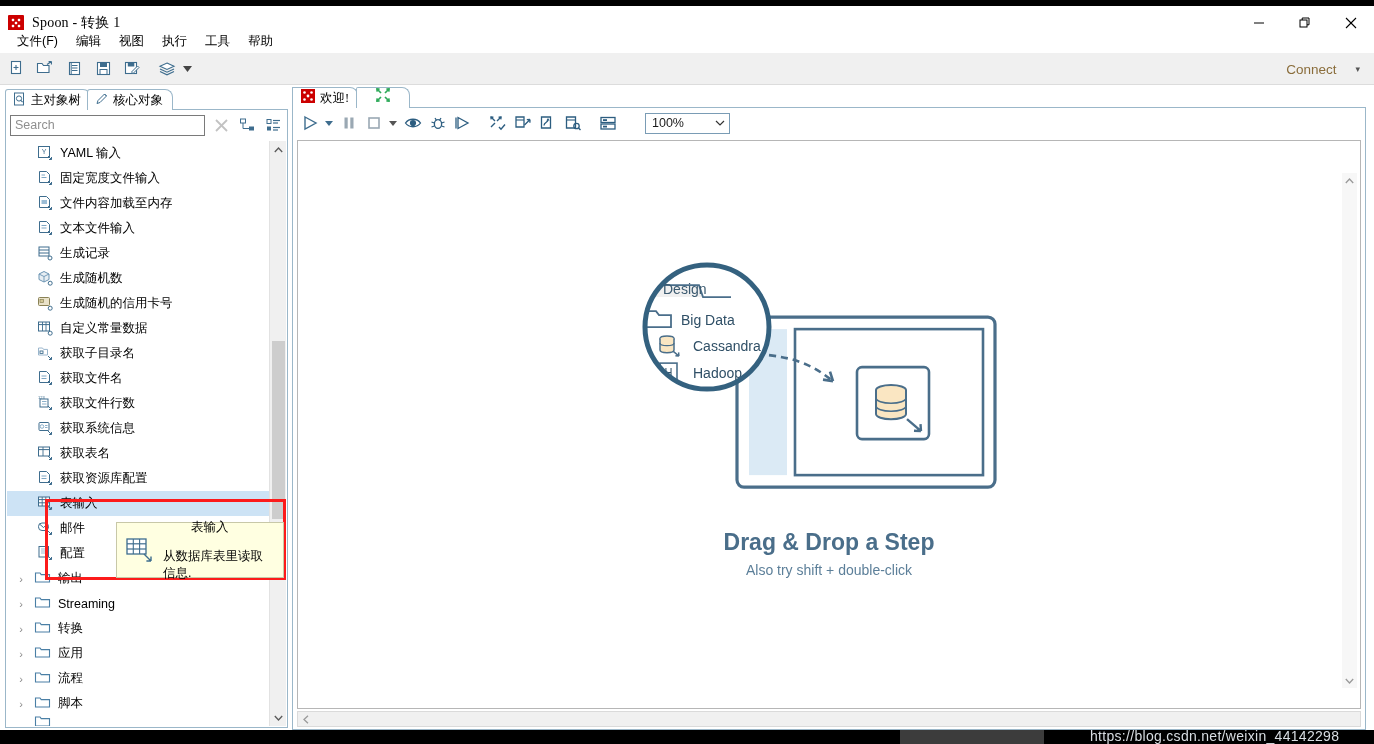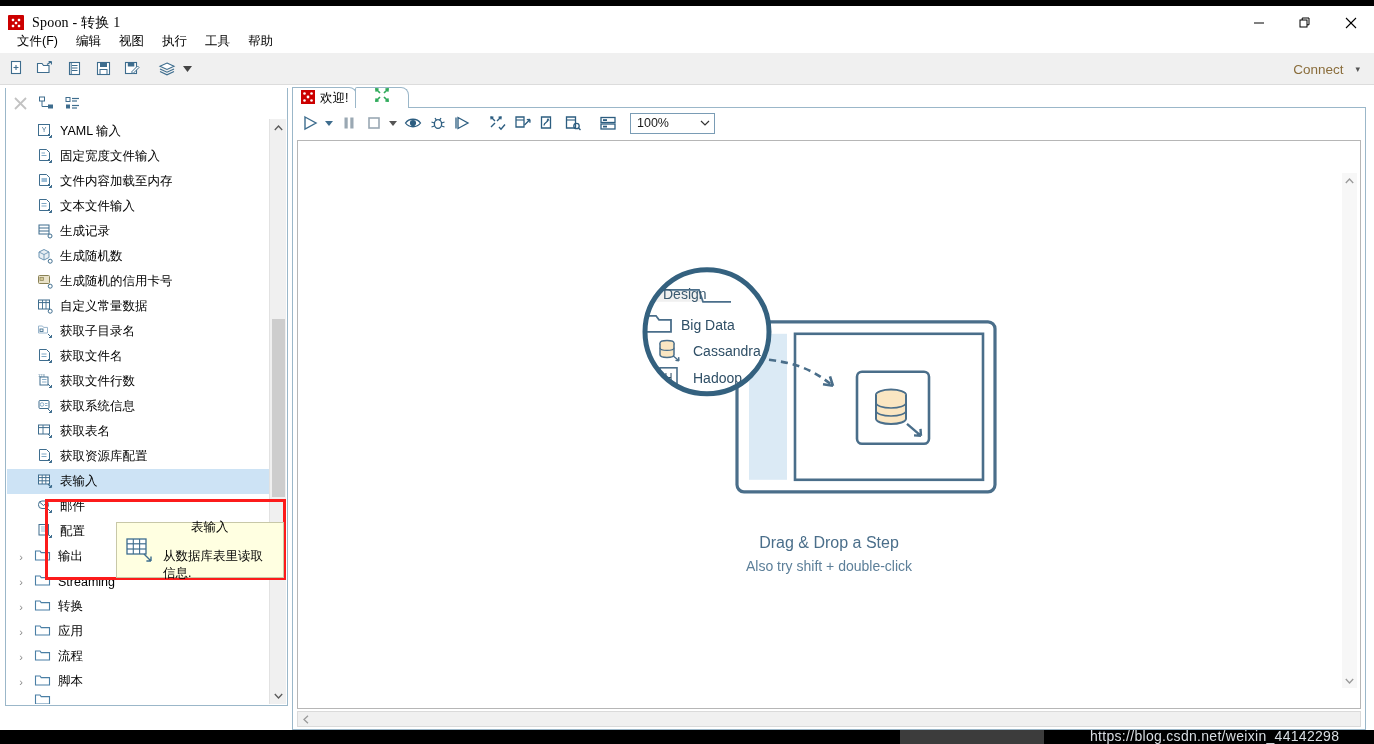--- a/index.html
+++ b/index.html
@@ -75,21 +75,21 @@
     display: flex; align-items: center; justify-content: center;
     cursor: default; border-radius: 2px;
   }
   .tb-sep { width: 6px; }
   .tb-caret {
     width: 14px; height: 26px; display: flex; align-items: center; justify-content: center;
     cursor: default;
   }
   .connect-area {
     position: absolute; right: 14px; top: 0; height: 32px;
-    display: flex; align-items: center; gap: 12px;
+    display: flex; align-items: center; gap: 19px;
   }
   .connect-label { font-size: 13.5px; color: #8a6d3b; cursor: default; }
   .connect-caret { font-size: 9px; color: #555; cursor: default; }
 
   
   .leftpanel {
     position: absolute; left: 5px; top: 88px; width: 283px; height: 640px;
   }
   .tabstrip {
     position: relative; height: 22px; display: flex; align-items: flex-end;
@@ -216,37 +216,37 @@
   .rtb {
     width: 25px; height: 25px; display: flex; align-items: center; justify-content: center;
     cursor: default; border-radius: 2px;
   }
   .rcaret {
     width: 14px; height: 25px; display: flex; align-items: center; justify-content: center;
     cursor: default; font-size: 8px; color: #3e6d8e;
   }
   .rtb-gap { width: 10px; }
   .zoomcombo {
-    margin-left: 10px; width: 85px; height: 21px;
+    margin-left: 25px; width: 85px; height: 21px;
     border: 1px solid #7a9cb5; background: #fff;
     display: flex; align-items: center; justify-content: space-between;
     padding: 0 4px 0 6px; font-size: 12.5px; color: #1a1a1a; cursor: default;
   }
   .zoomcombo .zc { font-size: 9px; color: #333; }
 
   .canvas {
     position: absolute; left: 4px; right: 4px; top: 32px; bottom: 20px;
     border: 1px solid #b6b6b6; background: #ffffff; overflow: hidden;
   }
   .illus {
     position: absolute; left: 50%; top: 50%; transform: translate(-50%,-52%);
     width: 420px; text-align: center;
   }
   .illus-title {
-    font-size: 16px; color: #4a6e8a; margin-top: 6px; font-weight: normal;
+    font-size: 23px; color: #4a6e8a; margin-top: 6px; font-weight: bold;
   }
   .illus-sub { font-size: 14px; color: #5c7f99; margin-top: 6px; }
 
   .hscroll {
     position: absolute; left: 4px; right: 4px; bottom: 2px; height: 16px;
     background: #f0f0f0; border: 1px solid #dadada;
     display: flex; align-items: center;
   }
   .hs-arrow {
     width: 16px; height: 14px; display: flex; align-items: center; justify-content: center;
@@ -372,23 +372,48 @@
         </svg>
     </div>
 
     <div class="connect-area">
       <span class="connect-label">Connect</span>
       <span class="connect-caret">▾</span>
     </div>
   </div>
 
   <div class="leftpanel">
+    <div class="tabstrip">
+      <div class="ctab inactive">
+        <span>
+          <svg width="13" height="14" viewBox="0 0 13 14">
+            <rect x="1.5" y="1" width="9" height="12" fill="#fff" stroke="#3e6d8e" stroke-width="1"></rect>
+            <circle cx="6" cy="6.5" r="2.6" fill="none" stroke="#3e6d8e" stroke-width="1"></circle>
+            <line x1="7.8" y1="8.4" x2="9.6" y2="10.2" stroke="#3e6d8e" stroke-width="1.1"></line>
+          </svg>
+        </span>
+        <span>主对象树</span>
+      </div>
+      <div class="ctab active" style="margin-left:-4px;">
+        <span>
+          <svg width="13" height="14" viewBox="0 0 13 14">
+            <path d="M2 11.5 L3 8.5 L9.5 2 L11.5 4 L5 10.5 Z" fill="#fff" stroke="#3e6d8e" stroke-width="1"></path>
+            <line x1="9.5" y1="2" x2="11.5" y2="4" stroke="#3e6d8e" stroke-width="1"></line>
+          </svg>
+        </span>
+        <span>核心对象</span>
+      </div>
+      <div class="tab-filler"></div>
+    </div>
 
     <div class="panel-body">
       <div class="searchrow">
+        <div class="searchbox">
+          <span>Search</span>
+        </div>
         <div class="x-icon">
           <svg width="15" height="15" viewBox="0 0 15 15">
             <line x1="2" y1="2" x2="13" y2="13" stroke="#c2c2c2" stroke-width="1.8"></line>
             <line x1="13" y1="2" x2="2" y2="13" stroke="#c2c2c2" stroke-width="1.8"></line>
           </svg>
         </div>
         <div class="viewicon">
           <svg width="15" height="15" viewBox="0 0 15 15">
             <rect x="0.5" y="1" width="5" height="4" fill="#fff" stroke="#3e6d8e" stroke-width="1"></rect>
             <rect x="9" y="8.5" width="5" height="4" fill="#3e6d8e"></rect>
@@ -709,21 +734,21 @@
       </svg>
     </div>
     <div class="tip-text">
       <span class="tip-title">表输入</span>
       <span>从数据库表里读取信息.</span>
     </div>
   </div>
 
   <div class="rightpanel">
     <div class="rtabstrip">
-      <div class="rtab" style="border-radius:0 8px 0 0;">
+      <div class="rtab" style="border-radius:0 8px 0 0;font-family:Liberation Serif, serif;">
         <span>
           <svg width="14" height="14" viewBox="0 0 14 14">
             <rect x="0" y="0" width="14" height="14" fill="#cc0000"></rect>
             <circle cx="3.5" cy="3.5" r="1.3" fill="#fff"></circle>
               <circle cx="10.5" cy="3.5" r="1.3" fill="#fff"></circle>
             <circle cx="3.5" cy="10.5" r="1.3" fill="#fff"></circle>
               <circle cx="10.5" cy="10.5" r="1.3" fill="#fff"></circle>
             <circle cx="7" cy="7" r="1.4" fill="#fff"></circle>
           </svg>
         </span>

